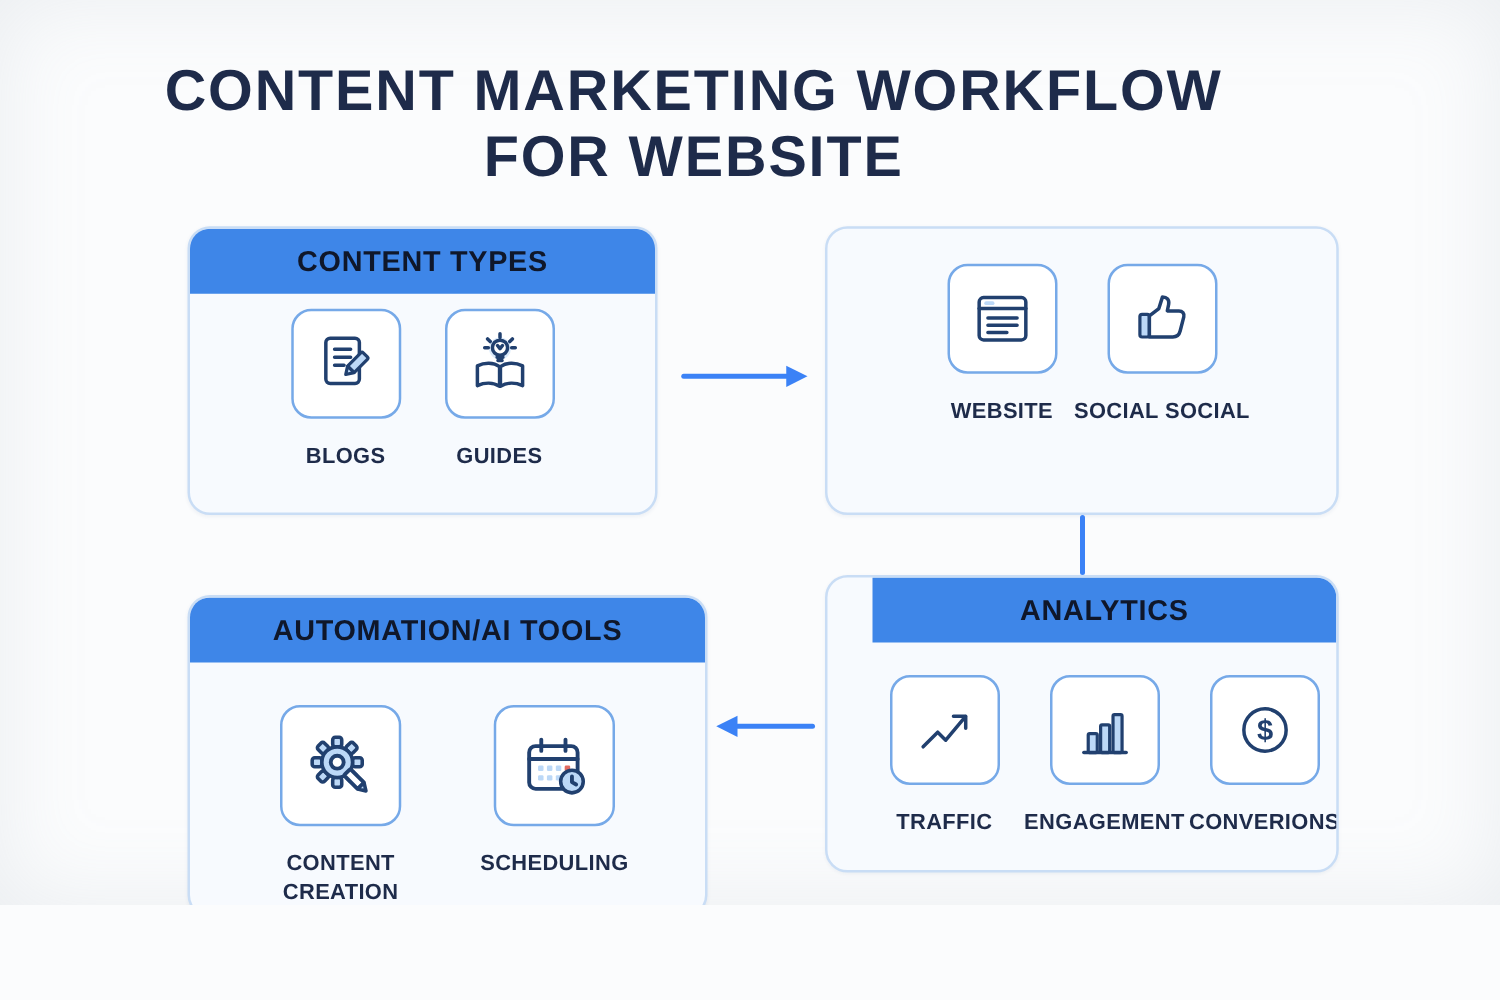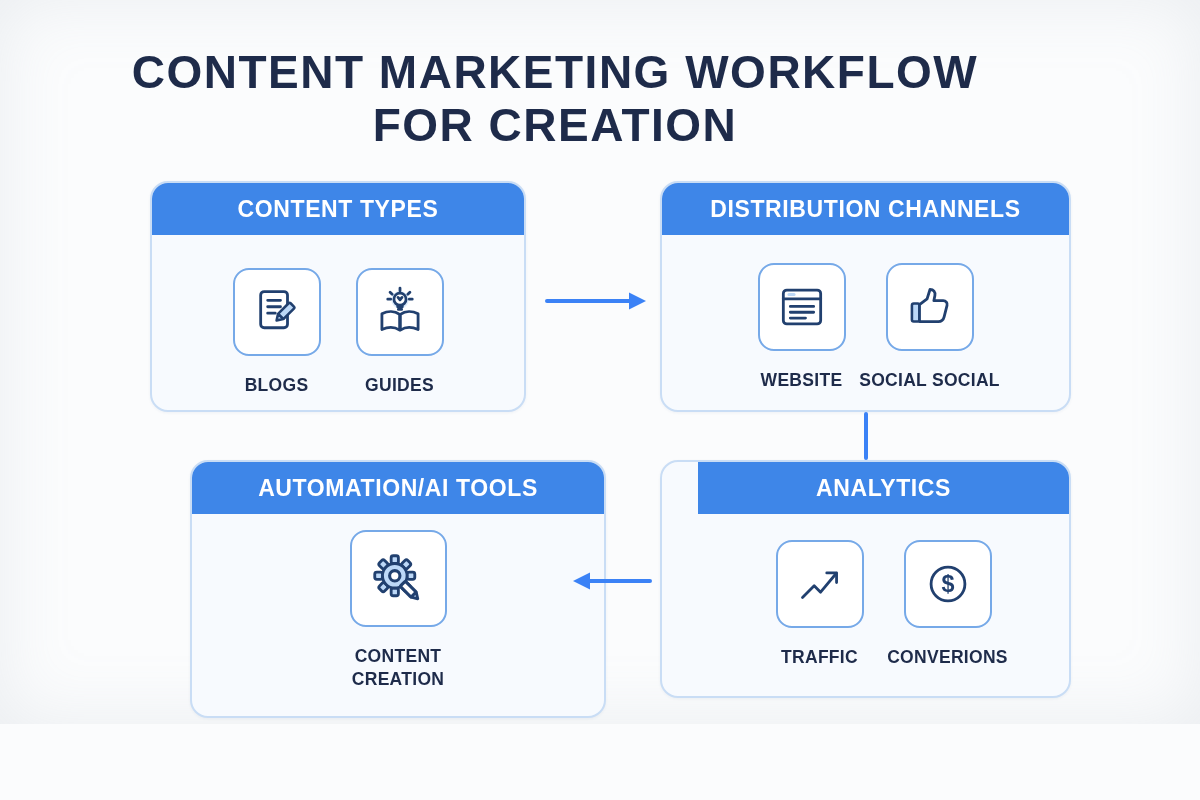--- a/index.html
+++ b/index.html
@@ -11,41 +11,41 @@
             box-shadow: inset 0 0 70px rgba(160,170,185,.18); }
 
   .title { position:absolute; left:105px; top:46px; width:900px; text-align:center;
            font-size:46px; font-weight:700; letter-spacing:1.5px;
            color:var(--navy-text,#1E2B4A); line-height:1.16; }
 
   .card { position:absolute; background:var(--card-bg,#F7FAFE);
           border:2px solid var(--card-border,#C9DDF5); border-radius:18px;
           overflow:hidden; box-shadow:0 1px 3px rgba(30,60,120,.06); }
   .card-header { height:52px; display:flex; align-items:center; justify-content:center;
-                 background:var(--header-blue,#3E86E8); color:#ffffff;
+                 background:var(--header-blue,#3E86E8); color:#0f172a;
                  font-size:23px; font-weight:700; letter-spacing:.6px; }
   .card-body { display:flex; justify-content:center; padding-top:28px; }
 
   .item { display:flex; flex-direction:column; align-items:center; width:96px; }
   .tile { width:88px; height:88px; background:#fff;
           border:2.5px solid var(--tile-border,#76A9E8); border-radius:16px;
           display:flex; align-items:center; justify-content:center; }
   .item-label { margin-top:18px; font-size:17.5px; font-weight:700;
                 color:var(--navy-text,#1E2B4A); letter-spacing:.3px;
                 white-space:nowrap; text-align:center; line-height:1.3; }
   .item-label.wrap { white-space:normal; max-width:120px; }
 
   #card-content-types   { left:150px; top:181px; width:376px; height:231px; }
-  #card-content-types .card-body { gap:27px; padding-top:33px; }
+  #card-content-types .card-body { gap:27px; padding-top:12px; }
 
   #card-distribution    { left:660px; top:181px; width:411px; height:231px; }
   #card-distribution .card-body { gap:32px; }
 
-  #card-automation      { left:150px; top:460px; width:416px; height:258px;margin-left:40px; }
-  #card-automation .card-body { gap:21px; padding-top:16px; }
+  #card-automation      { left:150px; top:476px; width:416px; height:258px; }
+  #card-automation .card-body { gap:21px; padding-top:34px; }
   #card-automation .item { width:150px; }
   #card-automation .tile { width:97px; height:97px; }
   #card-automation .icn  { width:62px; height:62px; }
 
   #card-analytics       { left:660px; top:460px; width:411px; height:238px;padding-left:36px; }
   #card-analytics .card-body { gap:32px; padding-top:26px; }
 
   .icn { width:56px; height:56px; }
   .icn .st { fill:none; stroke:var(--icon-navy,#21406F); stroke-width:2.4;
              stroke-linecap:round; stroke-linejoin:round; }
@@ -63,21 +63,21 @@
   .connectors .ln { stroke:var(--arrow-blue,#3B82F6); stroke-width:4; stroke-linecap:round; }
   .connectors .hd { fill:var(--arrow-blue,#3B82F6); }
 </style>
 </head>
 <body>
 
 <div class="canvas">
 
   <h1 class="title">
     <span>CONTENT MARKETING WORKFLOW</span><br>
-    <span>FOR CREATION</span>
+    <span>FOR WEBSITE</span>
   </h1>
 
   <section class="card" id="card-content-types">
     <header class="card-header">CONTENT TYPES</header>
     <div class="card-body">
       <div class="item">
         <div class="tile">
           <svg class="icn" viewBox="0 0 48 48">
             <rect class="wh" x="10" y="6.5" width="23" height="31" rx="3"></rect>
             <path class="st" d="M16 14 H27 M16 19.5 H27 M16 25 H22.5"></path>
@@ -100,21 +100,20 @@
             <path class="wh" d="M8.5 25.5 C13.5 23 19.5 23 23.7 26 L23.7 39.5 C19.5 36.8 13.5 36.8 8.5 39 Z"></path>
             <path class="wh" d="M39.5 25.5 C34.5 23 28.5 23 24.3 26 L24.3 39.5 C28.5 36.8 34.5 36.8 39.5 39 Z"></path>
           </svg>
         </div>
         <div class="item-label">GUIDES</div>
       </div>
     </div>
   </section>
 
   <section class="card" id="card-distribution">
-    <header class="card-header">DISTRIBUTION CHANNELS</header>
     <div class="card-body">
       <div class="item">
         <div class="tile">
           <svg class="icn" viewBox="0 0 48 48">
             <rect class="wh" x="8" y="9.5" width="32" height="29" rx="3"></rect>
             <path class="st" d="M8 17 H40"></path>
             <rect class="dot-b" x="11.5" y="12" width="7" height="2.6" rx="1.3"></rect>
             <path class="st" d="M14 23.5 H34 M14 28.5 H34 M14 33.5 H27"></path>
           </svg>
         </div>
@@ -153,34 +152,64 @@
               <circle class="wh" r="4"></circle>
             </g>
             <g transform="translate(34,34) rotate(-45)">
               <rect class="wh" x="-2.8" y="-9" width="5.6" height="12" rx="1"></rect>
               <path class="fl" d="M-2.8 3 L0 7.5 L2.8 3 Z"></path>
             </g>
           </svg>
         </div>
         <div class="item-label wrap">CONTENT CREATION</div>
       </div>
+      <div class="item">
+        <div class="tile">
+          <svg class="icn" viewBox="0 0 48 48">
+            <rect class="wh" x="8" y="11.5" width="30" height="26.5" rx="4"></rect>
+            <path class="st" d="M8 19.5 H38"></path>
+            <path class="st" d="M15.5 7.5 V14.5 M30.5 7.5 V14.5"></path>
+            <rect class="dot-b" x="13.5" y="23.5" width="3.4" height="3.4" rx="0.8"></rect>
+            <rect class="dot-b" x="19" y="23.5" width="3.4" height="3.4" rx="0.8"></rect>
+            <rect class="dot-b" x="24.5" y="23.5" width="3.4" height="3.4" rx="0.8"></rect>
+            <rect class="dot-r" x="30" y="23.5" width="3.4" height="3.4" rx="0.8"></rect>
+            <rect class="dot-b" x="13.5" y="29.5" width="3.4" height="3.4" rx="0.8"></rect>
+            <rect class="dot-b" x="19" y="29.5" width="3.4" height="3.4" rx="0.8"></rect>
+            <rect class="dot-b" x="24.5" y="29.5" width="3.4" height="3.4" rx="0.8"></rect>
+            <circle class="fl" cx="34.5" cy="33.5" r="7"></circle>
+            <path class="st" d="M34.5 30.3 V33.8 L37.1 35.3"></path>
+          </svg>
+        </div>
+        <div class="item-label">SCHEDULING</div>
+      </div>
     </div>
   </section>
 
   <section class="card" id="card-analytics">
     <header class="card-header">ANALYTICS</header>
     <div class="card-body">
       <div class="item">
         <div class="tile">
           <svg class="icn" viewBox="0 0 48 48">
             <path class="st" d="M9 35.5 L19 25.5 L24.5 31 L38 14.8"></path>
             <path class="st" d="M29.8 14.5 H38.2 V22.8"></path>
           </svg>
         </div>
         <div class="item-label">TRAFFIC</div>
+      </div>
+      <div class="item">
+        <div class="tile">
+          <svg class="icn" viewBox="0 0 48 48">
+            <rect class="fl" x="12.5" y="26.5" width="6.2" height="13" rx="1"></rect>
+            <rect class="fl" x="21" y="20.5" width="6.2" height="19" rx="1"></rect>
+            <rect class="fl" x="29.5" y="13.5" width="6.2" height="26" rx="1"></rect>
+            <path class="st" d="M9.5 39.5 H38.5"></path>
+          </svg>
+        </div>
+        <div class="item-label">ENGAGEMENT</div>
       </div>
       <div class="item">
         <div class="tile">
           <svg class="icn" viewBox="0 0 48 48">
             <circle class="wh" cx="24" cy="24" r="14.5" stroke-width="2.6"></circle>
             <text class="dollar" x="24" y="31" text-anchor="middle">$</text>
           </svg>
         </div>
         <div class="item-label">CONVERIONS</div>
       </div>

